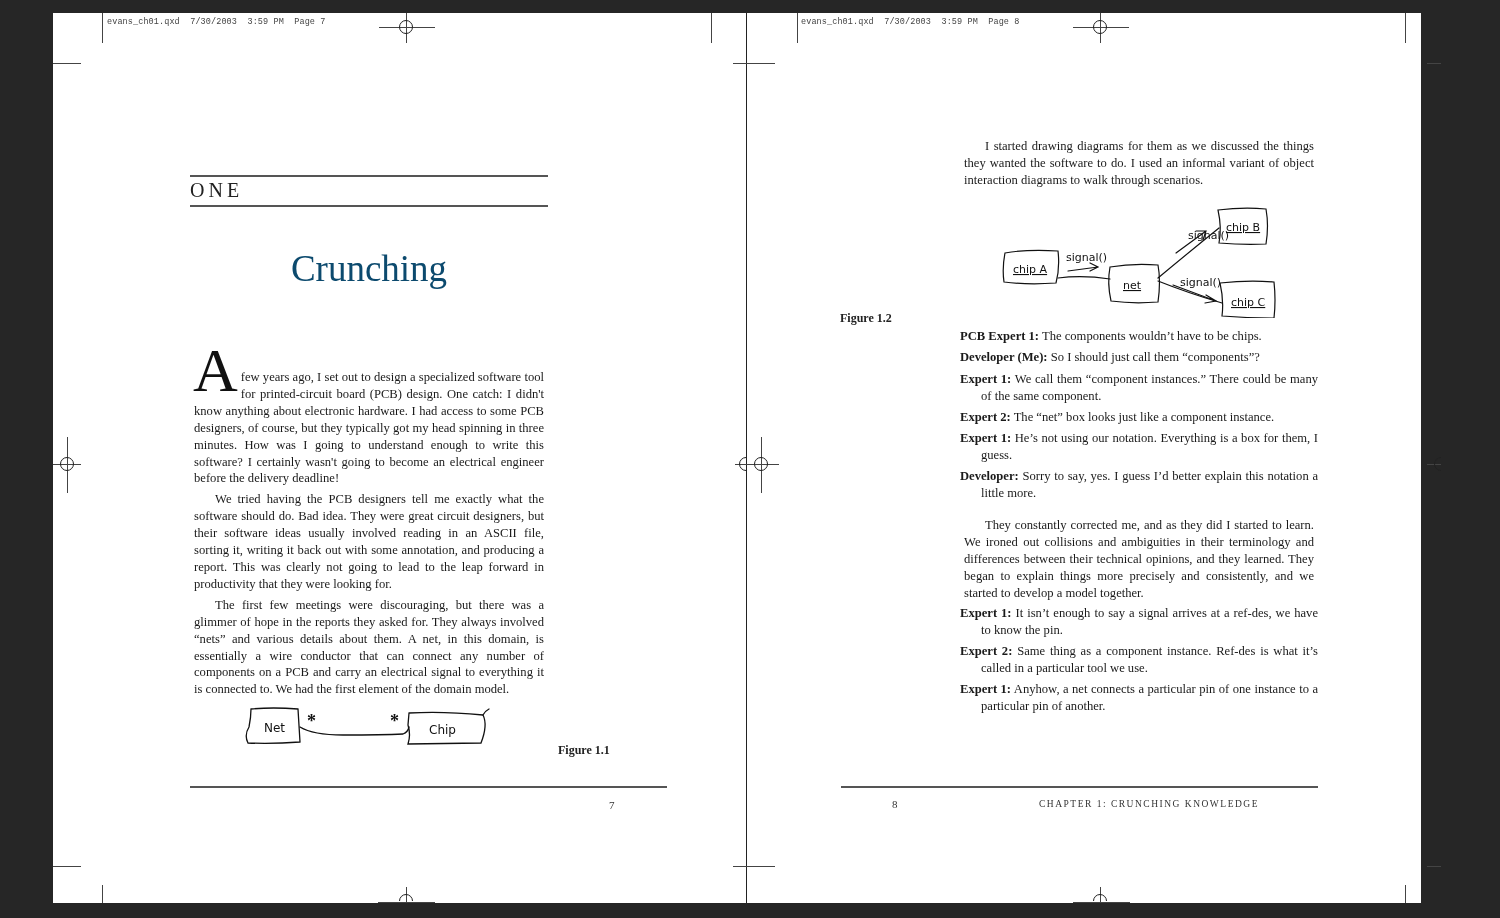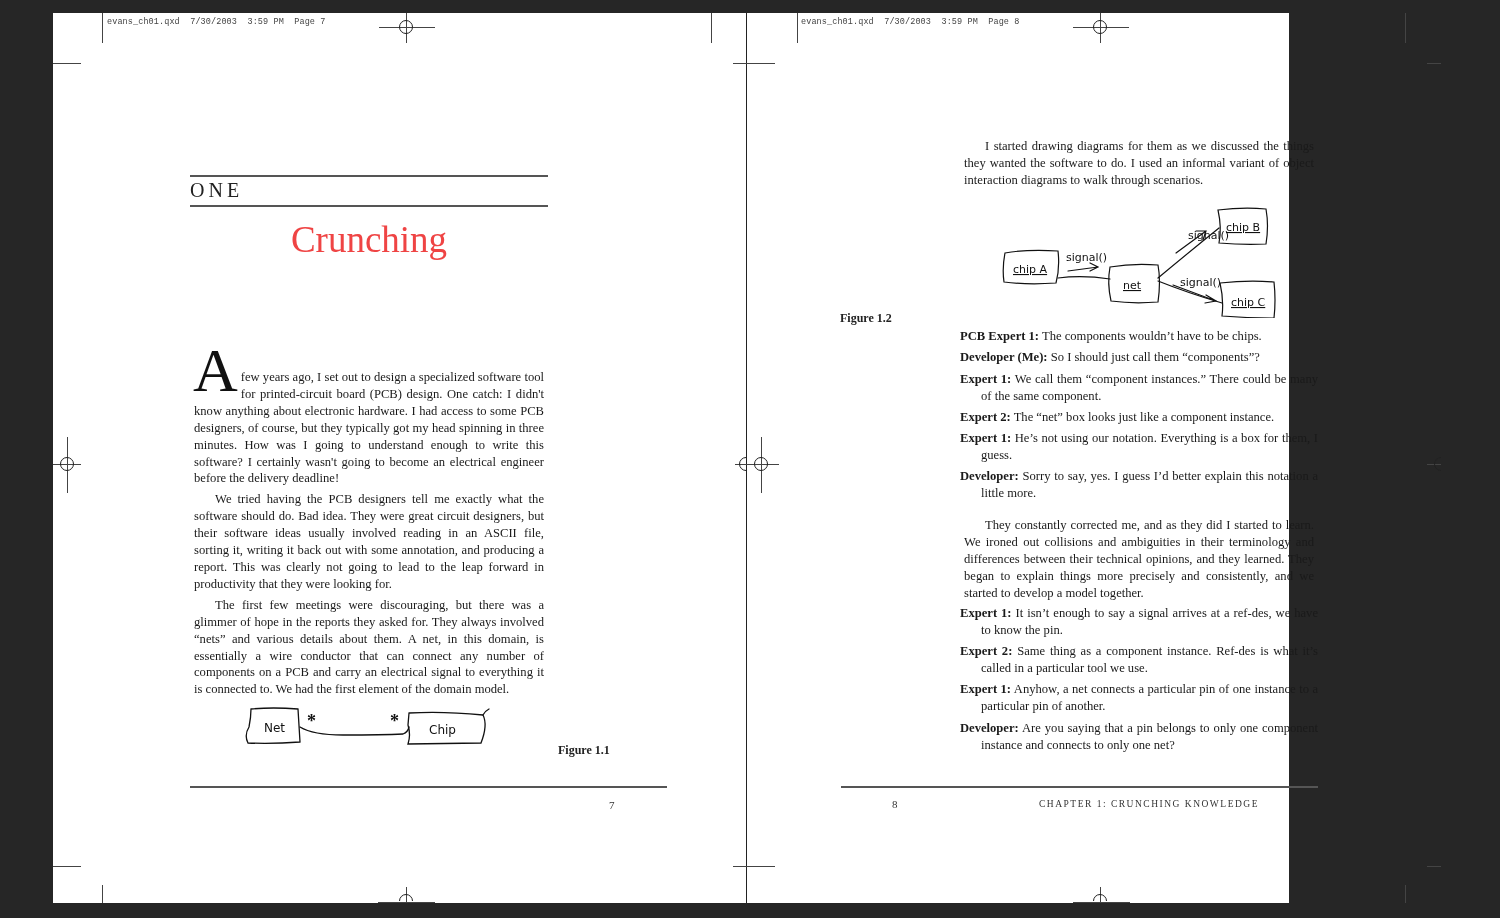--- a/index.html
+++ b/index.html
@@ -3,37 +3,37 @@
 <meta charset="utf-8">
 <style>
   html, body { margin: 0; padding: 0; }
   body {
     width: 1500px; height: 918px; overflow: hidden;
     background: #262626; position: relative;
     font-family: "Liberation Serif", "DejaVu Serif", serif;
     color: #1a1a1a;
   }
   .sheet {
-    position: absolute; left: 53px; top: 13px; width: 1236px; height: 890px;
+    position: absolute; left: 53px; top: 13px; width: 1368px; height: 890px;
     background: #ffffff;
   }
   .abs { position: absolute; }
   .slug {
     font-family: "Liberation Mono", "DejaVu Sans Mono", monospace;
     font-size: 8.5px; color: #444; white-space: pre; letter-spacing: 0.1px;
   }
   .vline { position: absolute; width: 1px; background: #444; }
   .hline { position: absolute; height: 1px; background: #444; }
   .reg { position: absolute; width: 14px; height: 14px; border: 1.2px solid #222; border-radius: 50%; box-sizing: border-box; }
   .rule { position: absolute; height: 1.5px; background: #555; }
   .chapter-label {
     font-size: 20px; letter-spacing: 4px; text-align: left; color: #222;
   }
   .chapter-title {
-    font-size: 37px; line-height: 37px; text-align: center; color: #ef4444;
+    font-size: 37px; line-height: 37px; text-align: center; color: #0c4a6e; margin-top: 29px;
   }
   .body-text {
     font-size: 12.6px; line-height: 16.9px; text-align: justify; color: #1a1a1a;
   }
   .body-text p { margin: 4px; text-indent: 21px; }
   .body-text p.first { text-indent: 0; }
   .dropcap {
     float: left; font-size: 62px; line-height: 46px; margin: 2px 3px 0 -1px; color: #111;
   }
   .dialog { font-size: 12.6px; line-height: 16.9px; text-align: justify; }
@@ -187,20 +187,19 @@
     </div>
 
     <div class="abs body-text" style="left:907px; top:500px; width:358px;">
       <p>They constantly corrected me, and as they did I started to learn. We ironed out collisions and ambiguities in their terminology and differences between their technical opinions, and they learned. They began to explain things more precisely and consistently, and we started to develop a model together.</p>
     </div>
 
     <div class="abs dialog" style="left:907px; top:592px; width:358px;">
       <div class="entry"><span class="speaker">Expert 1:</span><span> It isn’t enough to say a signal arrives at a ref-des, we have to know the pin.</span></div>
       <div class="entry"><span class="speaker">Expert 2:</span><span> Same thing as a component instance. Ref-des is what it’s called in a particular tool we use.</span></div>
       <div class="entry"><span class="speaker">Expert 1:</span><span> Anyhow, a net connects a particular pin of one instance to a particular pin of another.</span></div>
-      <div class="entry"><span class="speaker">Developer:</span><span> Are you saying that a pin belongs to only one component instance and connects to only one net?</span></div>
     </div>
 
     <div class="rule" style="left:788px; top:773px; width:477px;"></div>
     <div class="abs folio" style="left:839px; top:785px;">8</div>
     <div class="abs running-head" style="left:986px; top:786px;">CHAPTER 1: CRUNCHING KNOWLEDGE</div>
   </div>
 </div>
 
 </body></html>

